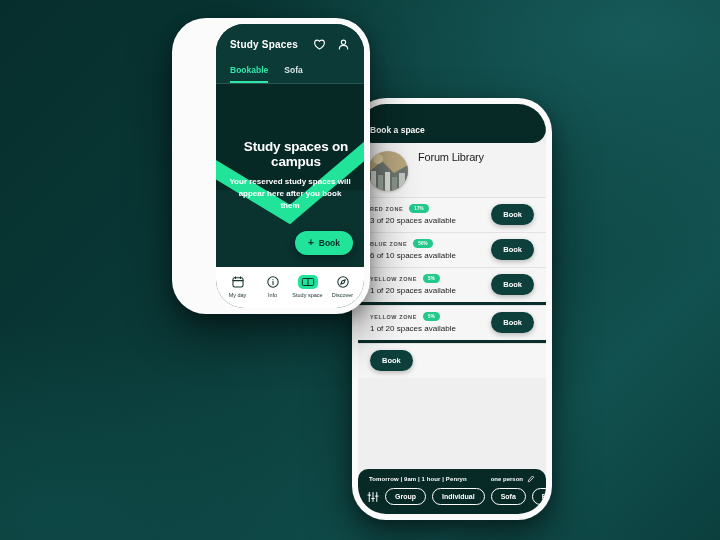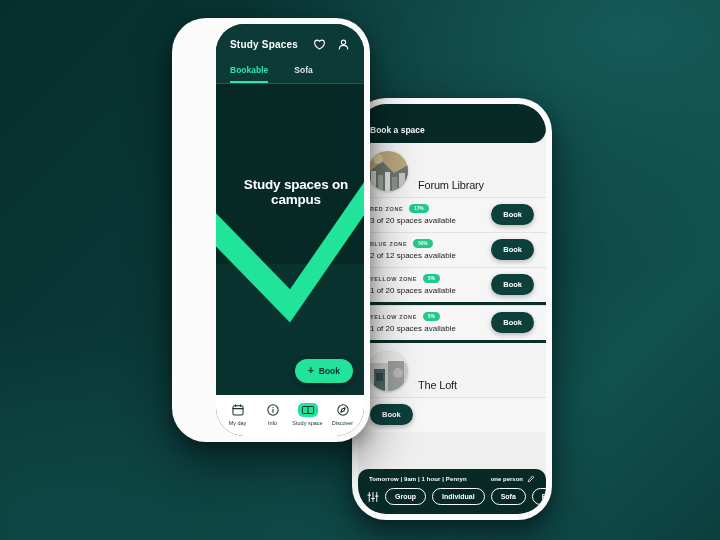--- a/index.html
+++ b/index.html
@@ -26,34 +26,34 @@
     width:100%; height:100%;
     border-radius:28px;
     overflow:hidden;
     position:relative;
     background:#0c3835;
   }
 
   
   #phone-right { left:352px; top:98px; width:200px; height:422px; }
   
-  #phone-left  { left:172px; top:18px;  width:198px; height:424px; z-index:5;padding-left:44px; }
+  #phone-left  { left:172px; top:18px;  width:198px; height:296px; z-index:5;padding-left:44px; }
 
   
   .lp-screen { background:#0b3a37; display:flex; flex-direction:column; }
   .lp-top { background:#0b3a37; padding:14px 14px 0 14px; }
   .lp-titlerow { display:flex; align-items:center; justify-content:space-between; }
   .lp-title {
     color:#ffffff; font-size:10px; font-weight:bold; letter-spacing:.2px;
   }
   .lp-icons { display:flex; gap:11px; align-items:center; }
   .ic { width:13px; height:13px; display:block; }
   .ic svg { width:100%; height:100%; display:block; }
 
-  .lp-tabs { display:flex; gap:26px; margin-top:14px; position:relative; }
+  .lp-tabs { display:flex; gap:16px; margin-top:14px; position:relative; }
   .lp-tab { font-size:8.5px; font-weight:bold; padding-bottom:6px; color:#d8e6e4; }
   .lp-tab.active { color:#2fe6a8; border-bottom:2px solid #2fe6a8; }
   .lp-divider { height:1px; background:rgba(255,255,255,.13); }
 
   .lp-hero {
     flex:1; position:relative; overflow:hidden;
     background:#0a322f;
   }
   .hero-dark {
     position:absolute; left:0; right:0; top:0; height:58%;
@@ -97,21 +97,21 @@
   
   .rp-screen { background:#efefef; display:flex; flex-direction:column; }
   .rp-header {
     background:#072a27; color:#fff; font-size:8.5px; font-weight:bold;
     padding:21px 12px 8px 12px;
     border-bottom-left-radius:14px; border-bottom-right-radius:14px;
   }
   .rp-body { flex:1; overflow:hidden; background:#efefef; }
 
   .space-card { background:#f3f3f3; }
-  .space-head { display:flex; align-items:flex-end; gap:10px; padding:8px 12px 6px 10px; }
+  .space-head { display:flex; align-items:flex-start; gap:10px; padding:8px 12px 6px 10px; }
   .thumb {
     width:40px; height:40px; border-radius:50%; flex:0 0 40px;
     overflow:hidden; position:relative; box-shadow:0 1px 3px rgba(0,0,0,.2);
   }
   .thumb svg { width:100%; height:100%; display:block; }
   .space-name { font-size:11px; color:#1c1c1c; letter-spacing:-.2px; }
 
   .zone-row {
     display:flex; align-items:center; justify-content:space-between;
     padding:6px 12px 7px 12px;
@@ -192,21 +192,21 @@
             </div>
             <div class="book-btn">Book</div>
           </div>
 
           <div class="zone-row">
             <div class="zone-left">
               <div class="zone-top">
                 <span class="zone-name">BLUE ZONE</span>
                 <span class="zone-badge">50%</span>
               </div>
-              <div class="zone-avail">2 of 12 spaces available</div>
+              <div class="zone-avail">6 of 10 spaces available</div>
             </div>
             <div class="book-btn">Book</div>
           </div>
 
           <div class="zone-row">
             <div class="zone-left">
               <div class="zone-top">
                 <span class="zone-name">YELLOW ZONE</span>
                 <span class="zone-badge">5%</span>
               </div>
@@ -228,33 +228,20 @@
               </div>
               <div class="zone-avail">1 of 20 spaces available</div>
             </div>
             <div class="book-btn">Book</div>
           </div>
         </div>
 
         <div class="card-sep"></div>
 
         <div class="space-card">
-          <div class="space-head">
-            <div class="thumb">
-              <svg viewBox="0 0 40 40">
-                <rect width="40" height="40" fill="#c9cbc6"></rect>
-                <rect x="0" y="0" width="40" height="12" fill="#e9eae6"></rect>
-                <rect x="20" y="10" width="16" height="30" fill="#9a9e9a"></rect>
-                <rect x="6" y="18" width="11" height="22" fill="#4b6a66"></rect>
-                <rect x="8" y="22" width="7" height="8" fill="#2f4b49"></rect>
-                <circle cx="30" cy="22" r="5" fill="#b6b9b4"></circle>
-              </svg>
-            </div>
-            <div class="space-name">The Loft</div>
-          </div>
 
           <div class="zone-row">
             <div class="book-btn">Book</div>
           </div>
         </div>
 
       </div>
 
       <div class="rp-bottom">
         <div class="bs-row1">
@@ -316,20 +303,21 @@
       <div class="lp-hero">
         <div class="hero-dark"></div>
 
         <svg class="chev" viewBox="0 0 186 300" preserveAspectRatio="none">
           <path d="M-6 120 L-6 152 L93 230 L192 120 L192 88 L93 198 Z" fill="#21e39a"></path>
           <path d="M-6 110 L-6 122 L93 200 L192 90 L192 78 L93 168 Z" fill="#0a322f" opacity="0"></path>
         </svg>
 
         <div class="hero-text">
           <div class="hero-h1">Study spaces on campus</div>
+          <div class="hero-p">Your reserved study spaces will appear here after you book them</div>
         </div>
 
         <div class="fab">
           <span class="fab-plus">+</span>
           <span>Book</span>
         </div>
       </div>
 
       <div class="lp-nav">
         <div class="nav-item">

